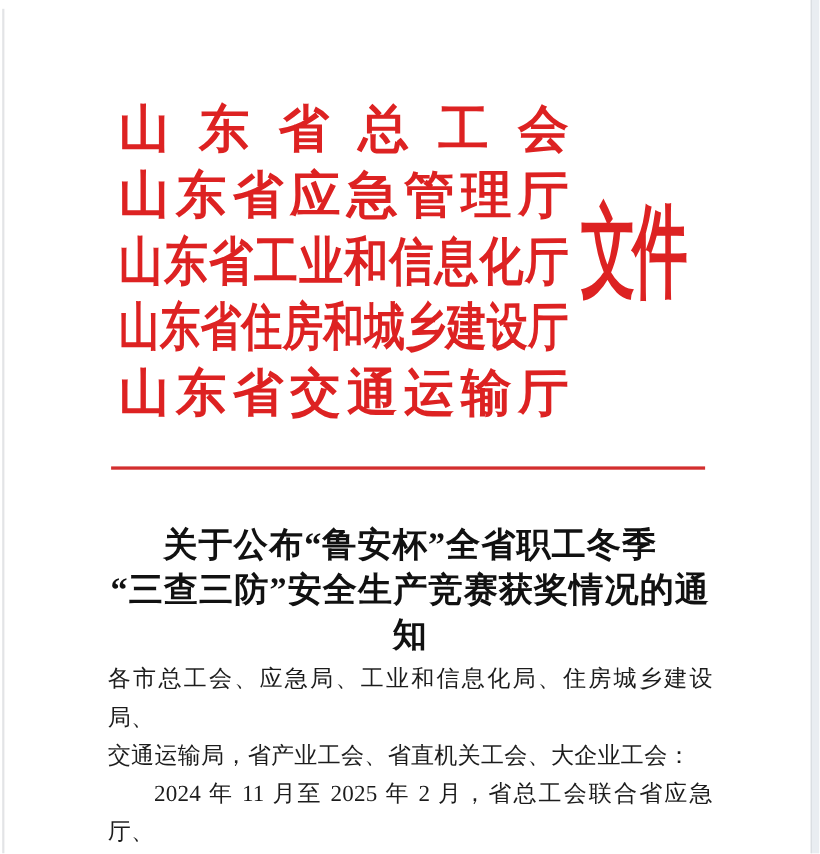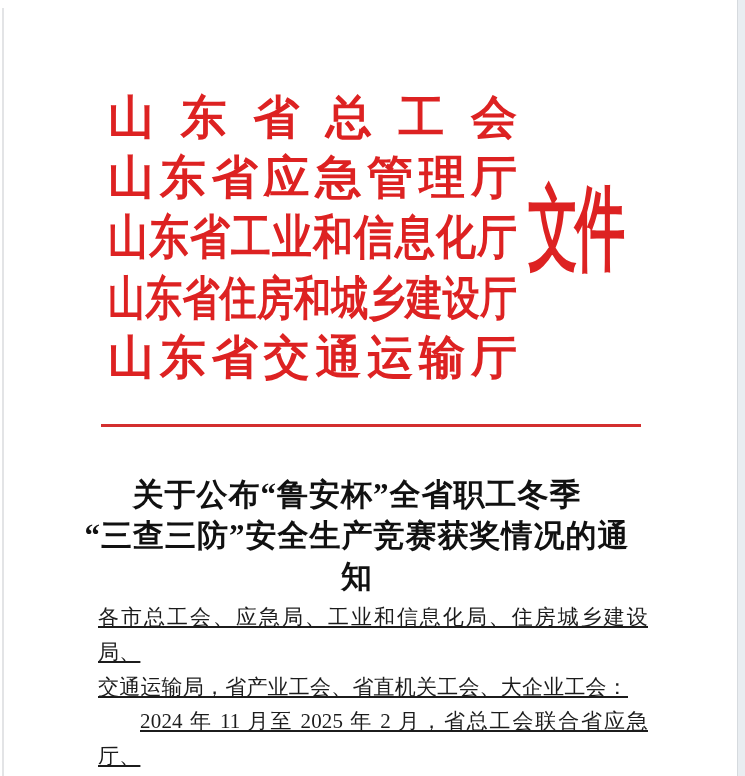--- a/index.html
+++ b/index.html
@@ -37,32 +37,32 @@
     letter-spacing:-3px;transform:scaleY(1.85);transform-origin:top left;
     white-space:nowrap;
   }
   
   .divider{
     position:absolute;left:101px;top:424px;width:540px;height:3px;
     background:#d32f2f;
   }
   
   .doc-title{
-    position:absolute;left:82px;top:474px;width:550px;
+    position:absolute;left:98px;top:474px;width:550px;
     text-align:center;color:#111111;font-weight:bold;
     font-size:31px;line-height:41px;letter-spacing:1px;
     white-space:pre-line;
   }
   
   .doc-body{
     position:absolute;left:98px;top:600px;width:550px;
     color:#1c1c1c;font-size:21px;line-height:34.8px;
     letter-spacing:0.2px;
   }
-  .doc-body p{margin:0;white-space:pre-line;text-align:justify;text-decoration:underline;}
+  .doc-body p{margin:0;white-space:pre-line;text-align:justify;}
   .doc-body p.indent{text-indent:2em;}
 </style>
 </head>
 <body>
 
 <div class="page">
 
   <div class="edge-left"></div>
   <div class="edge-right"></div>
 

